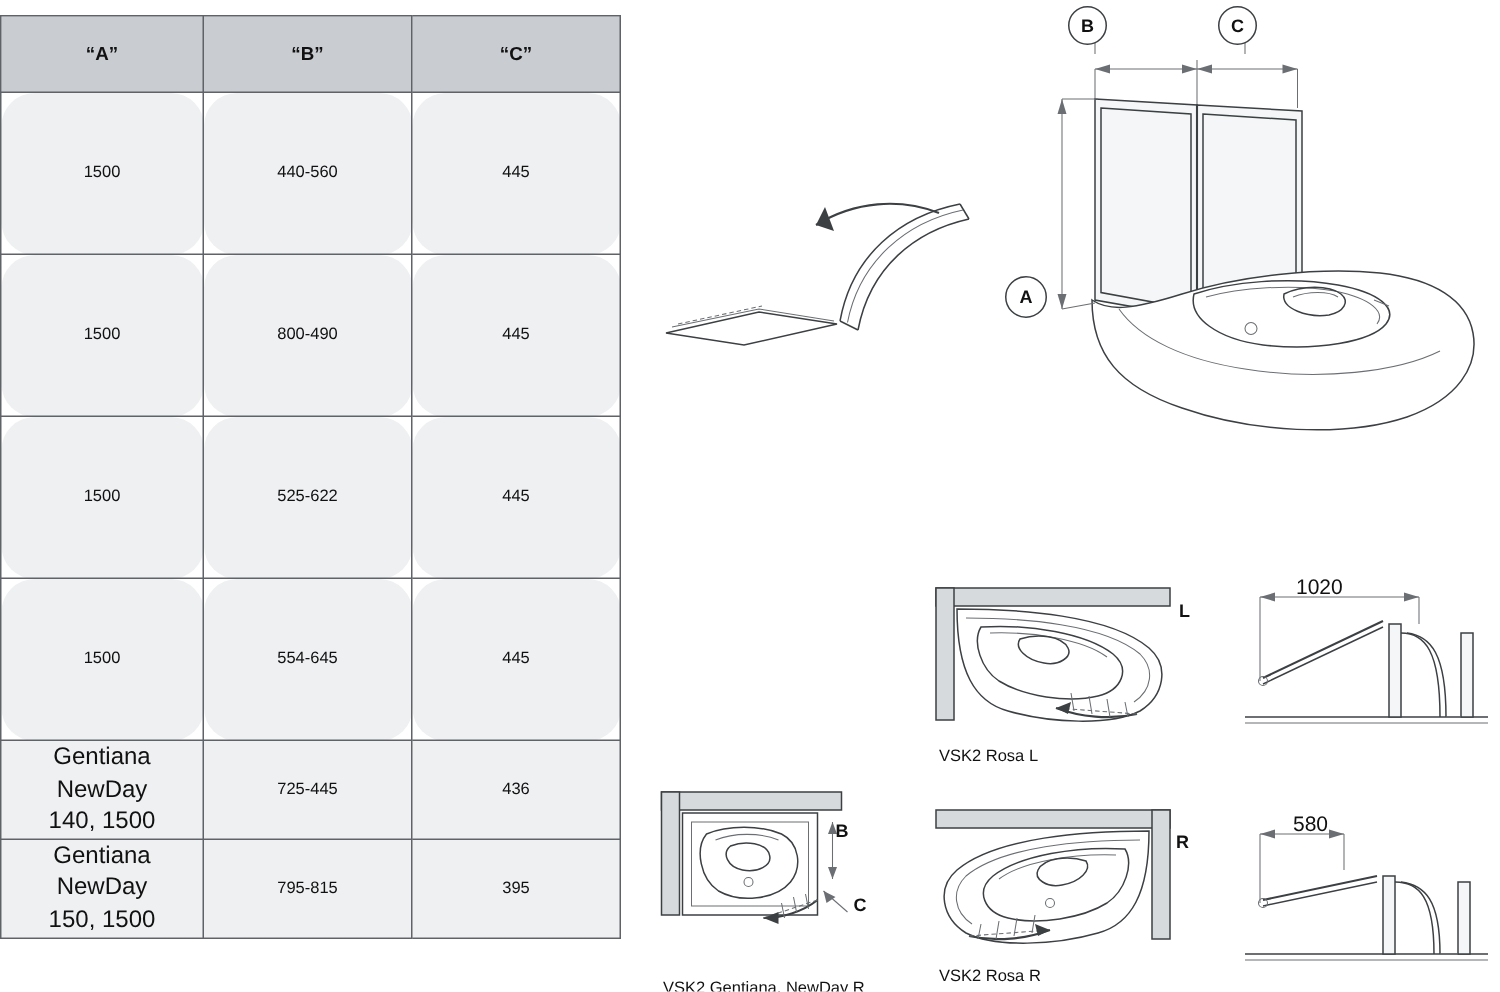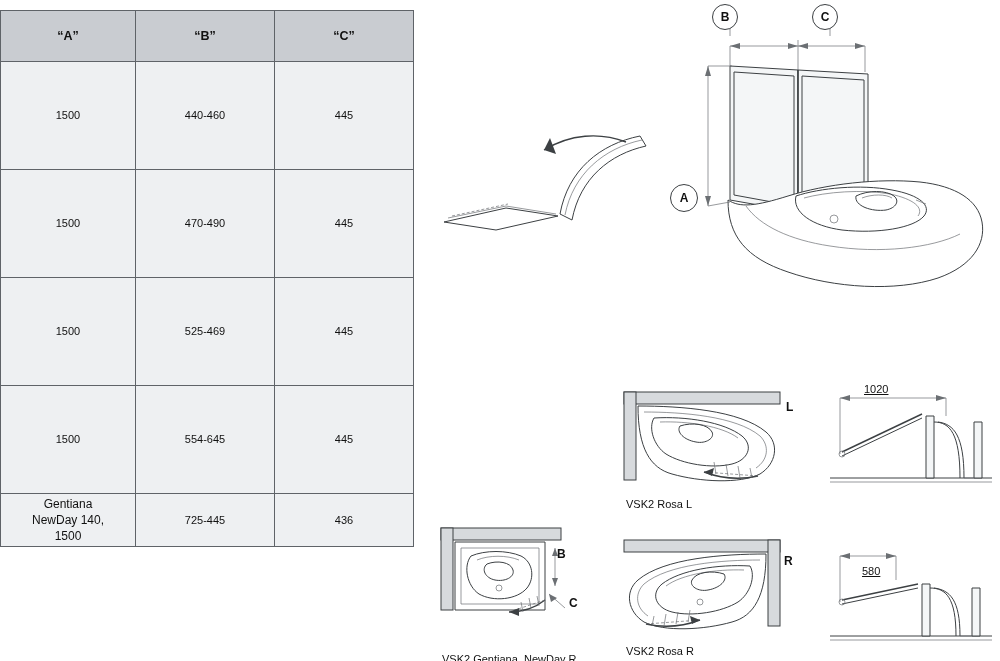--- a/index.html
+++ b/index.html
@@ -41,47 +41,46 @@
   }
   #spec-table td {
     background: #eef0f2;
     border: 1px solid #5f6368;
     font-size: 11px;
     text-align: center;
     vertical-align: middle;
     color: #111;
     line-height: 1.35;
   }
-  #spec-table tr.tall td { height: 105px; }
+  #spec-table tr.tall td { height: 105px; border-radius: 22px; }
   #spec-table tr.short td { height: 50px; }
-  #spec-table td.nm { font-size: 12px; padding: 0 24px; }
+  #spec-table td.nm { font-size: 16px; padding: 0 24px; }
 
   
   .draw {
     position: absolute;
   }
   .lbl {
     position: absolute;
     font-size: 12px;
     color: #111;
     white-space: nowrap;
   }
   .lbl.b { font-weight: bold; }
   .cap {
     position: absolute;
     font-size: 11px;
     color: #111;
     white-space: nowrap;
   }
   .dim {
     position: absolute;
-    font-size: 11px;
+    font-size: 14px;
     color: #111;
     white-space: nowrap;
-    text-decoration: underline;
   }
   svg { display: block; overflow: visible; }
   .st { fill: none; stroke: #3c4043; stroke-width: 1; }
   .st2 { fill: none; stroke: #3c4043; stroke-width: 1.4; }
   .thin { fill: none; stroke: #6b6f73; stroke-width: 0.7; }
   .dash { fill: none; stroke: #6b6f73; stroke-width: 0.7; stroke-dasharray: 3 2; }
   .fillg { fill: #d7dadd; stroke: #3c4043; stroke-width: 1; }
   .fillw { fill: #ffffff; stroke: #3c4043; stroke-width: 1; }
   .fillglass { fill: #f4f6f7; stroke: #3c4043; stroke-width: 1; }
   .circ {
@@ -109,42 +108,47 @@
   <thead>
     <tr>
       <th>“A”</th>
       <th>“B”</th>
       <th>“C”</th>
     </tr>
   </thead>
   <tbody>
     <tr class="tall">
       <td>1500</td>
-      <td>440-460</td>
+      <td>440-560</td>
       <td>445</td>
     </tr>
     <tr class="tall">
       <td>1500</td>
-      <td>470-490</td>
+      <td>800-490</td>
       <td>445</td>
     </tr>
     <tr class="tall">
       <td>1500</td>
-      <td>525-469</td>
+      <td>525-622</td>
       <td>445</td>
     </tr>
     <tr class="tall">
       <td>1500</td>
       <td>554-645</td>
       <td>445</td>
     </tr>
     <tr class="short">
       <td class="nm">Gentiana NewDay 140, 1500</td>
       <td>725-445</td>
       <td>436</td>
+    </tr>
+    <tr class="short">
+      <td class="nm">Gentiana NewDay 150, 1500</td>
+      <td>795-815</td>
+      <td>395</td>
     </tr>
   </tbody>
 </table>
 
 <div class="draw" style="left:440px; top:130px;">
   <svg width="220" height="110" viewBox="0 0 220 110">
 
     <path class="st" d="M4 92 L66 78 L118 86 L56 100 Z"></path>
     <path class="thin" d="M8 88 L66 76 L116 84"></path>
     <path class="dash" d="M12 86 L68 74"></path>
@@ -325,13 +329,13 @@
     <path class="st2" d="M16 60 L92 44"></path>
     <path class="st" d="M16 64 L92 48"></path>
     <circle class="thin" cx="16" cy="62" r="3"></circle>
     <path class="fillglass" d="M96 44 L104 44 L104 96 L96 96 Z"></path>
     <path class="st" d="M104 48 C120 48 130 58 130 96"></path>
     <path class="st" d="M108 48 C124 50 134 60 134 96"></path>
     <path class="fillglass" d="M146 48 L154 48 L154 96 L146 96 Z"></path>
     <path class="thin" d="M134 96 L146 96"></path>
   </svg>
 </div>
-<div class="dim" style="left:862px; top:565px;">580</div>
+<div class="dim" style="left:862px; top:541px;">580</div>
 
 </body></html>

